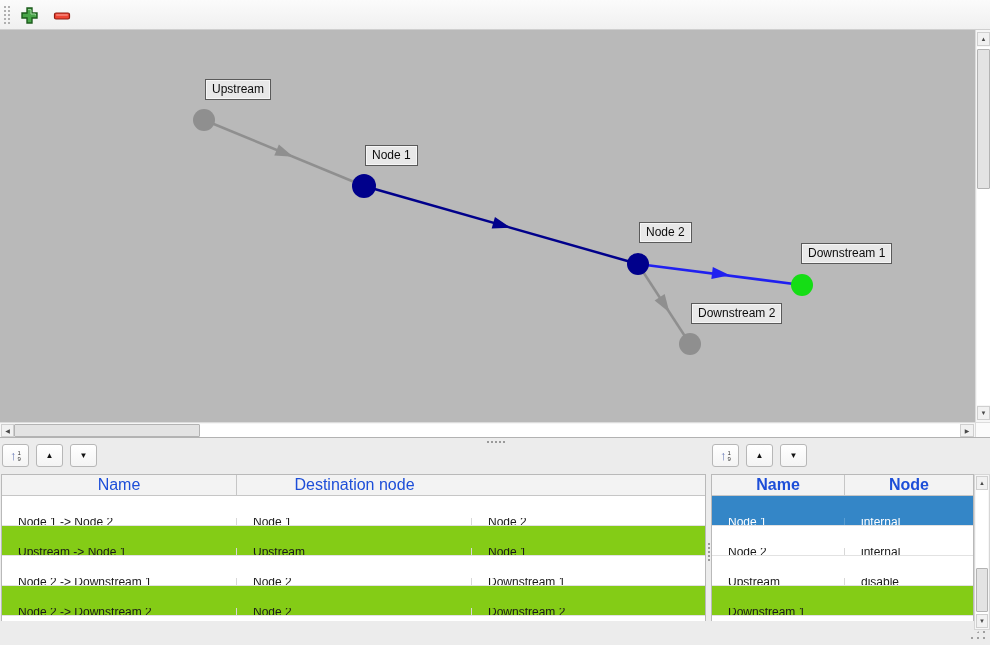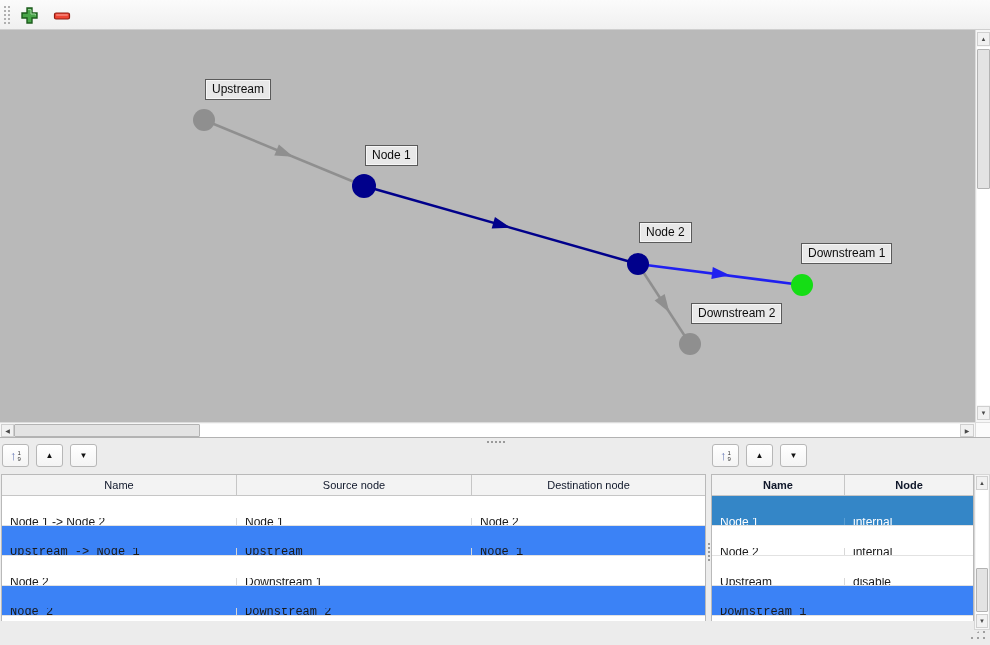--- a/index.html
+++ b/index.html
@@ -57,28 +57,28 @@
   .sorticon .nums{display:flex;flex-direction:column;font-size:6px;color:#333;margin-left:1px;}
 
   
   .table{background:#ffffff;border:1px solid #b9b9b9;box-sizing:border-box;}
   .lefttable{left:1px;top:474px;width:705px;height:147px;}
   .righttable{left:711px;top:474px;width:263px;height:147px;}
   .thead{display:grid;height:21px;background:#f3f3f3;border-bottom:1px solid #c6c6c6;box-sizing:border-box;}
   .lefttable .thead{grid-template-columns:235px 235px auto;}
   .righttable .thead{grid-template-columns:133px auto;}
   .th{display:flex;align-items:center;justify-content:center;border-right:1px solid #c6c6c6;
-      font-size:11px;color:#0f172a;box-sizing:border-box;}
+      font-size:16px;color:#1d4ed8;box-sizing:border-box;}
   .th:last-child{border-right:none;}
   .righttable .th{font-weight:bold;}
   .trow{display:grid;height:30px;box-sizing:border-box;border-bottom:1px solid #e2e2e2;background:#ffffff;}
   .lefttable .trow{grid-template-columns:235px 235px auto;}
   .righttable .trow{grid-template-columns:133px auto;}
-  .trow.alt{background:#3b82f6;font-family:Liberation Mono, monospace;}
-  .td{display:flex;align-items:center;padding-left:8px;border-right:1px solid #d8d8d8;
+  .trow.alt{background:#84cc16;}
+  .td{display:flex;align-items:center;padding-left:16px;border-right:1px solid #d8d8d8;
       box-sizing:border-box;font-size:12px;overflow:hidden;white-space:nowrap;margin-top:22px;}
   .td:last-child{border-right:none;}
   .trow.selected{background:#3486c7;color:#ffffff;}
   .trow.selected .td{border-right-color:#5a9fd4;}
   .emptyrow{height:5px;background:#ffffff;}
 
   .rtscroll{left:974px;top:474px;width:16px;height:156px;background:#f6f6f6;border:1px solid #d6d6d6;box-sizing:border-box;}
 </style>
 </head>
 <body>
@@ -181,38 +181,39 @@
 <button class="sbtn" style="left:746px;">
     <span>▲</span>
   </button>
 <button class="sbtn" style="left:780px;">
     <span>▼</span>
   </button>
 
 <div class="abs table lefttable">
   <div class="thead">
     <div class="th">Name</div>
-    <div class="th">Source node</div>
     <div class="th">Destination node</div>
   </div>
   <div class="trow">
     <div class="td">Node 1 -&gt; Node 2</div>
     <div class="td">Node 1</div>
     <div class="td">Node 2</div>
   </div>
   <div class="trow alt">
     <div class="td">Upstream -&gt; Node 1</div>
     <div class="td">Upstream</div>
     <div class="td">Node 1</div>
   </div>
   <div class="trow">
+    <div class="td">Node 2 -&gt; Downstream 1</div>
     <div class="td">Node 2</div>
     <div class="td">Downstream 1</div>
   </div>
   <div class="trow alt">
+    <div class="td">Node 2 -&gt; Downstream 2</div>
     <div class="td">Node 2</div>
     <div class="td">Downstream 2</div>
   </div>
   <div class="emptyrow"></div>
 </div>
 
 <div class="abs vsplit-dots"></div>
 
 <div class="abs table righttable">
   <div class="thead">

